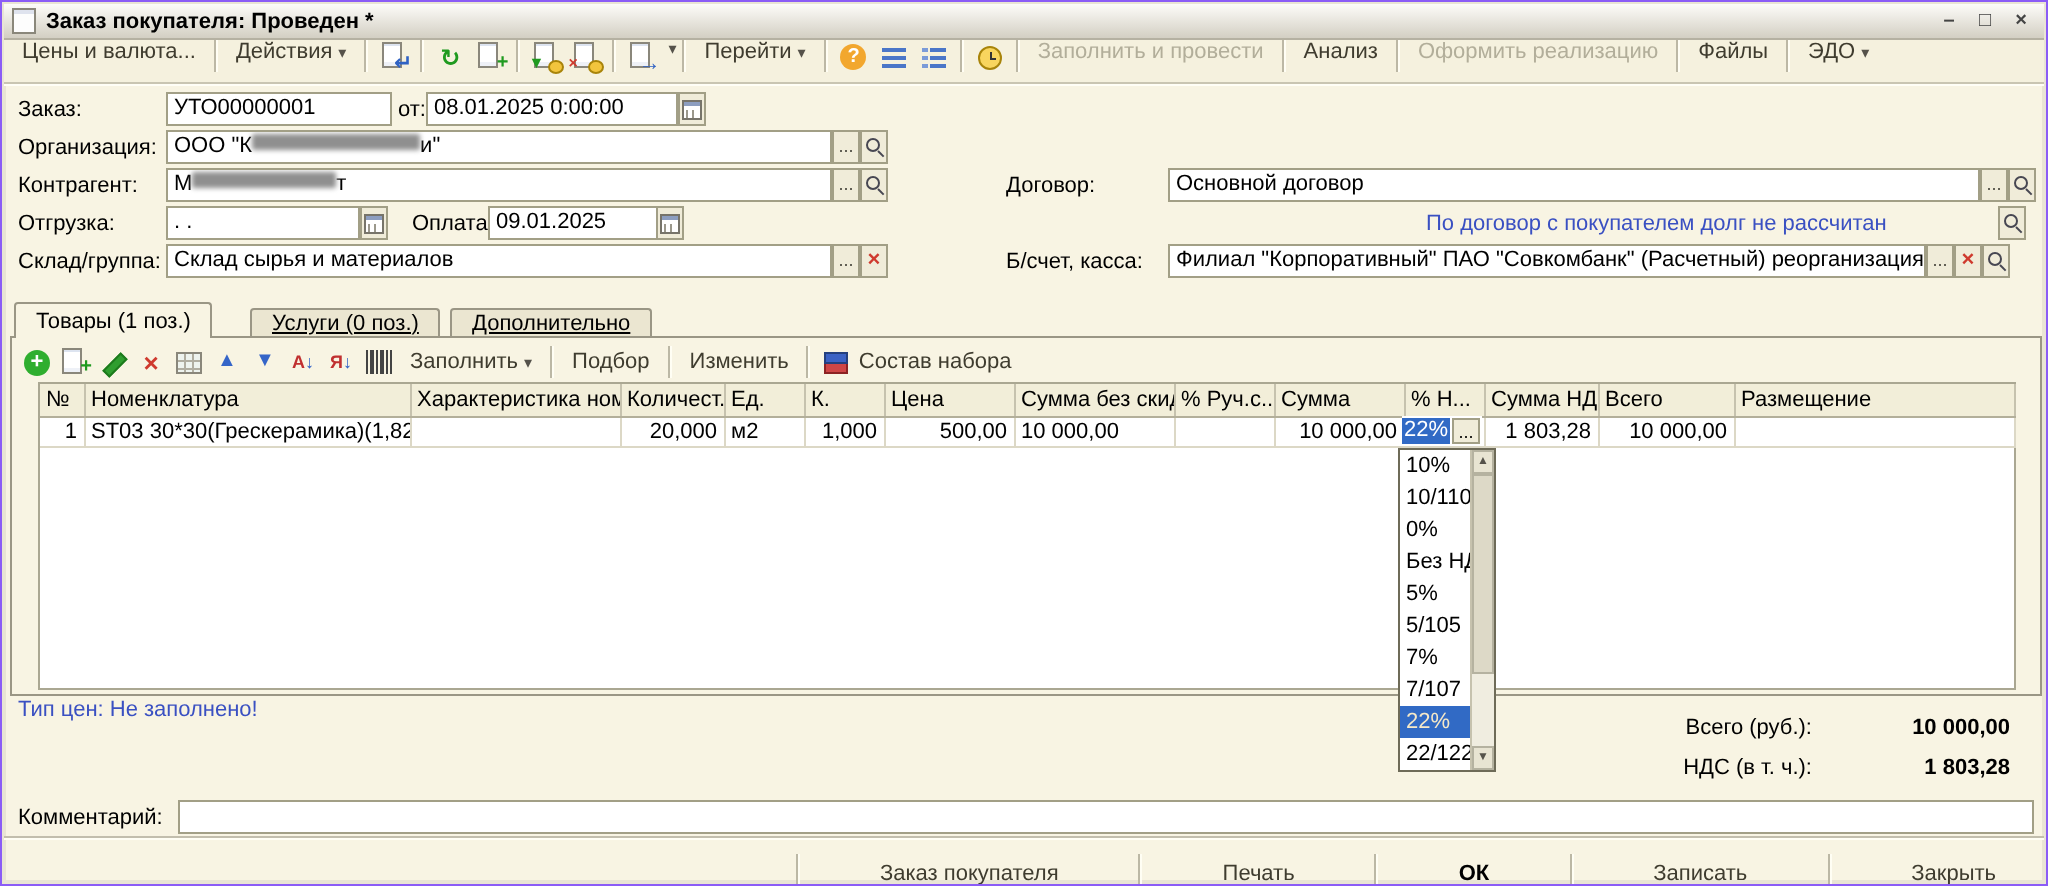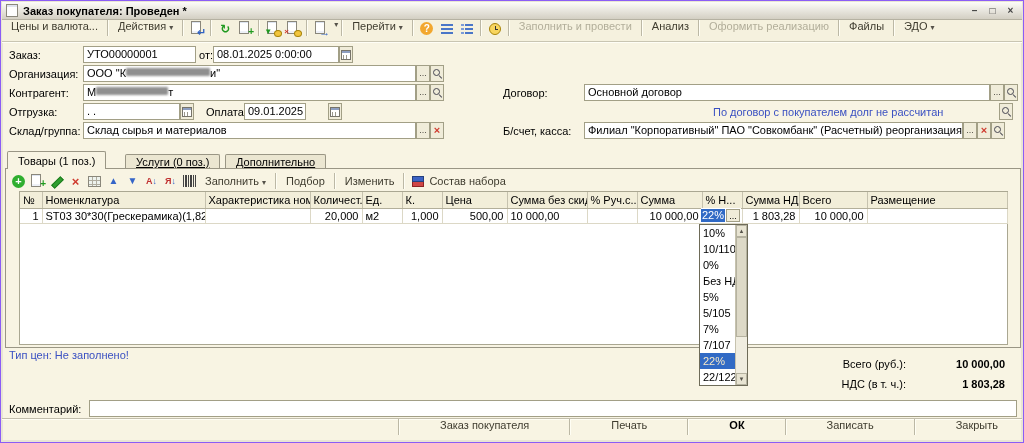--- a/index.html
+++ b/index.html
@@ -117,21 +117,21 @@
   .dd-sb { width:12px; background:#f0ede0; border-left:1px solid #c6c2ae; position:relative; }
   .dd-arr { position:absolute; left:0; width:11px; height:12px; background:#e8e4d2; border:1px solid #b5b2a0;
             font-size:6px; color:#55524a; display:flex; align-items:center; justify-content:center; }
   .dd-thumb { position:absolute; left:0; top:12px; width:11px; height:100px; background:#ddd9c7; border:1px solid #b5b2a0; }
 
   
   .total-lbl { position:absolute; left:700px; width:205px; text-align:right; }
   .total-val { position:absolute; left:905px; width:99px; text-align:right; font-weight:bold; }
   .hsep { position:absolute; left:1px; right:1px; height:0; border-top:1px solid #c2bead; border-bottom:1px solid #fffef4; }
   .bottom-bar { position:absolute; left:1px; right:1px; top:418px; height:24px; display:flex;
-                align-items:flex-start; justify-content:flex-end; padding-right:16px;gap:29px; }
+                align-items:flex-end; justify-content:flex-end; padding-right:16px;gap:29px; }
   .bbtn { padding:0 8px; white-space:nowrap; color:#3f3c2f; }
   .bbtn.ok { font-weight:bold; color:#000; }
 </style>
 </head>
 <body>
 
 <div class="win">
 
   <div class="titlebar">
     <span class="title-icon"></span>
@@ -233,21 +233,21 @@
   <div class="sbtn" style="left:1003px;top:83px">
       <span class="mag"></span>
     </div>
 
   <div class="lbl" style="left:8px;top:105px">Отгрузка:</div>
   <div class="fld" style="left:82px;top:102px;width:97px">. .</div>
   <div class="sbtn" style="left:179px;top:102px">
       <span class="cal"></span>
     </div>
   <div class="lbl" style="left:205px;top:105px">Оплата:</div>
-  <div class="fld" style="left:243px;top:102px;width:62px">09.01.2025</div>
+  <div class="fld" style="left:243px;top:102px;width:86px">09.01.2025</div>
   <div class="sbtn" style="left:327px;top:102px">
       <span class="cal"></span>
     </div>
   <div class="lbl link" style="left:712px;top:105px">По договор с покупателем долг не рассчитан</div>
   <div class="sbtn" style="left:998px;top:102px">
       <span class="mag"></span>
     </div>
 
   <div class="lbl" style="left:8px;top:124px">Склад/группа:</div>
   <div class="fld" style="left:82px;top:121px;width:333px">Склад сырья и материалов</div>

